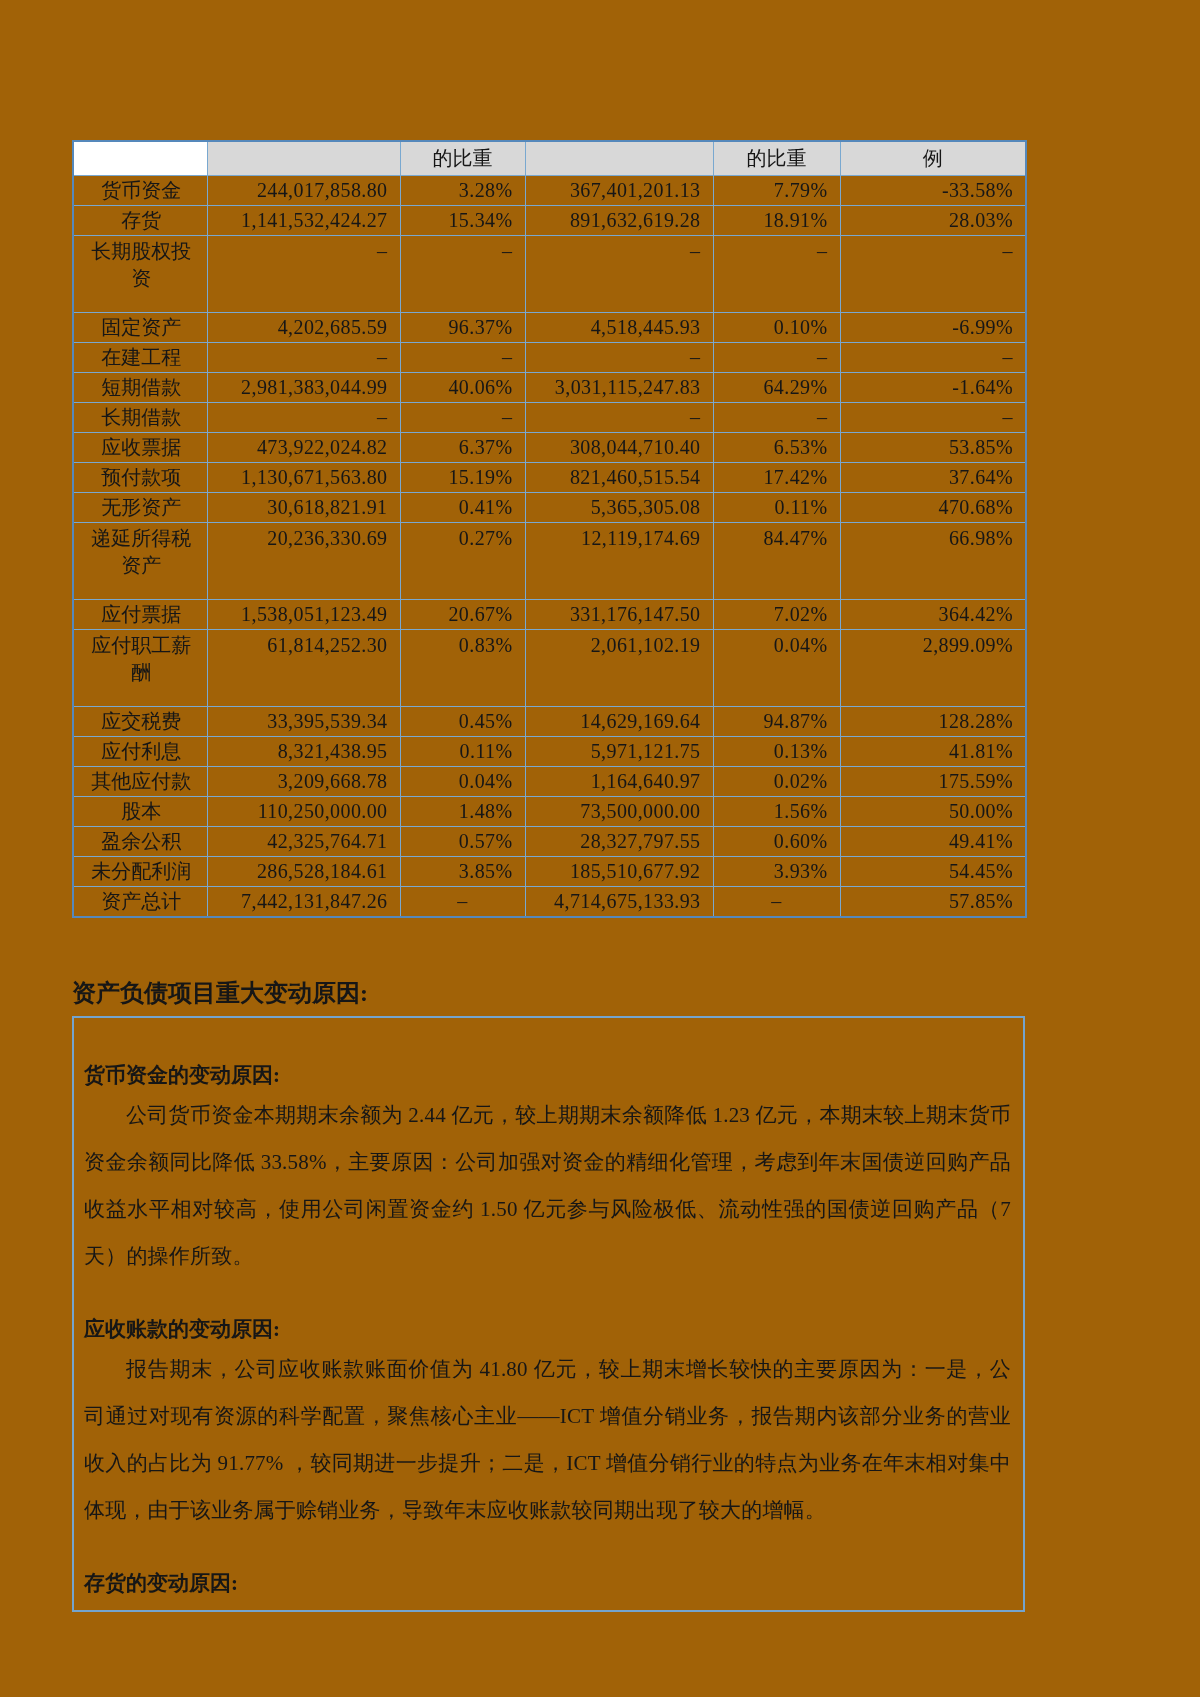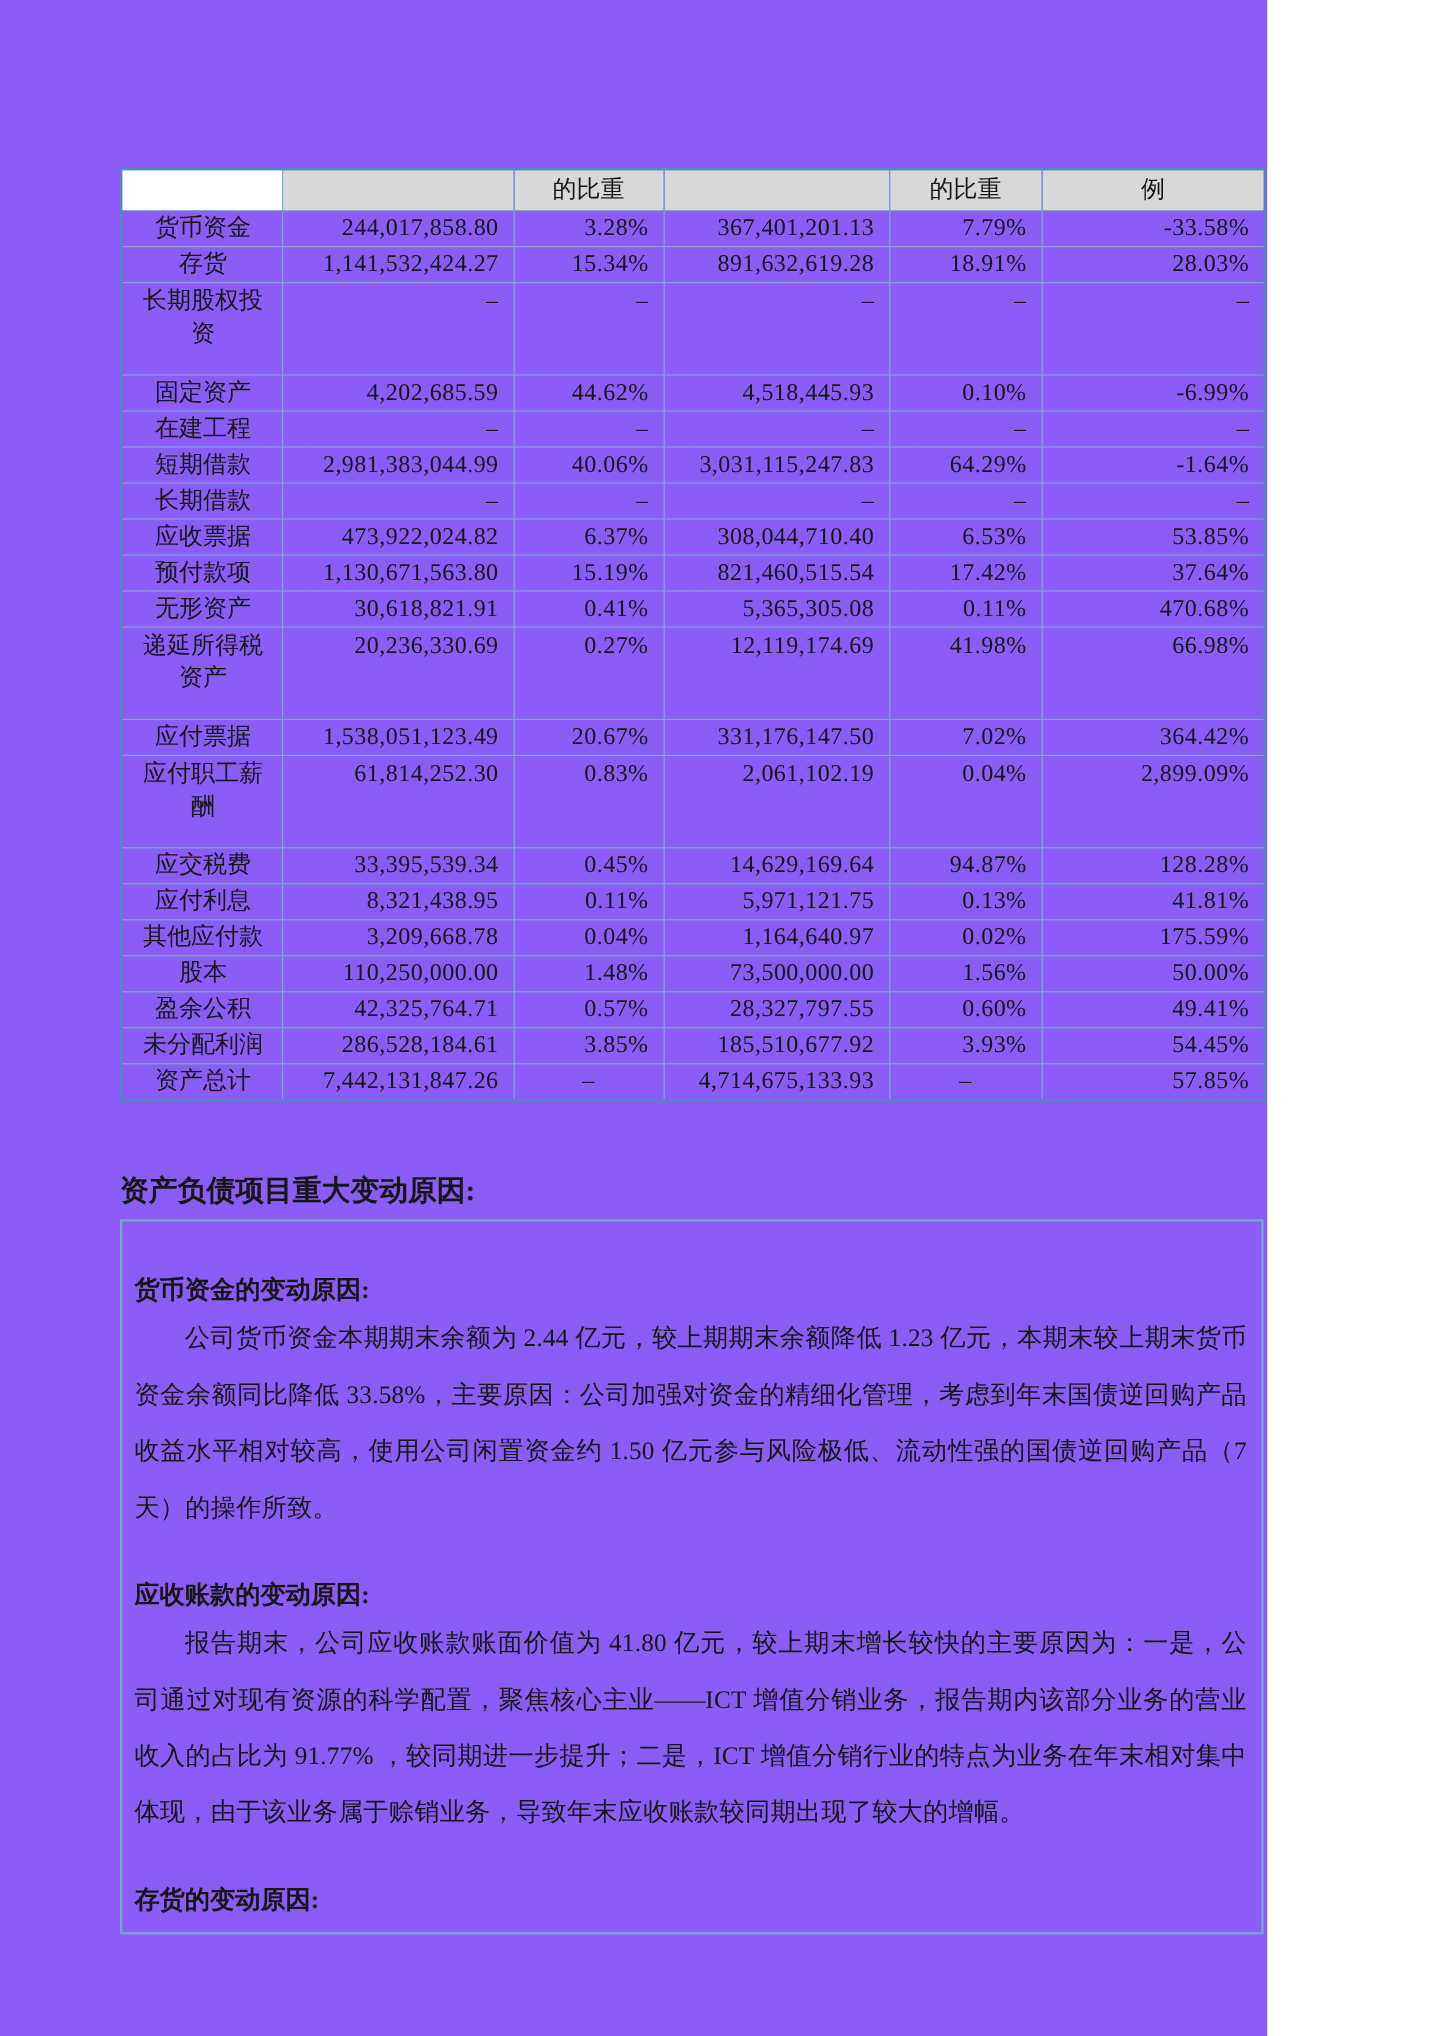--- a/index.html
+++ b/index.html
@@ -5,24 +5,24 @@
   :root{
     --tb-inner:#79a8d0;
     --tb-outer:#5588bb;
     --hdr-bg:#d8d8d8;
     --box-border:#74a4ce;
     --ink:#161616;
   }
   *{box-sizing:border-box;}
   html,body{margin:0;padding:0;background:#ffffff;}
   .page{
-    width:1056px;height:1697px;overflow:hidden;position:relative;
-    background:#8b5cf6;color:var(--ink);
+    width:1200px;height:1697px;overflow:hidden;position:relative;
+    background:#a16207;color:var(--ink);
     font-family:"Liberation Serif","DejaVu Serif",serif;
-    padding:140px 123px 0 100px;
+    padding:140px 123px 0 72px;
   }
   
   table.fin{
     border-collapse:collapse;table-layout:fixed;width:953px;
     border:2px solid var(--tb-outer);
   }
   table.fin th,table.fin td{
     border:1.5px solid var(--tb-inner);
     font-size:20px;line-height:27px;
     overflow:hidden;word-break:break-all;
@@ -102,21 +102,21 @@
           <td class="label">长期股权投资</td>
           <td class="num">–</td>
           <td class="num">–</td>
           <td class="num">–</td>
           <td class="num">–</td>
           <td class="num">–</td>
         </tr>
         <tr>
           <td class="label">固定资产</td>
           <td class="num">4,202,685.59</td>
-          <td class="num">44.62%</td>
+          <td class="num">96.37%</td>
           <td class="num">4,518,445.93</td>
           <td class="num">0.10%</td>
           <td class="num">-6.99%</td>
         </tr>
         <tr>
           <td class="label">在建工程</td>
           <td class="num">–</td>
           <td class="num">–</td>
           <td class="num">–</td>
           <td class="num">–</td>
@@ -160,21 +160,21 @@
           <td class="num">0.41%</td>
           <td class="num">5,365,305.08</td>
           <td class="num">0.11%</td>
           <td class="num">470.68%</td>
         </tr>
         <tr class="tall">
           <td class="label">递延所得税资产</td>
           <td class="num">20,236,330.69</td>
           <td class="num">0.27%</td>
           <td class="num">12,119,174.69</td>
-          <td class="num">41.98%</td>
+          <td class="num">84.47%</td>
           <td class="num">66.98%</td>
         </tr>
         <tr>
           <td class="label">应付票据</td>
           <td class="num">1,538,051,123.49</td>
           <td class="num">20.67%</td>
           <td class="num">331,176,147.50</td>
           <td class="num">7.02%</td>
           <td class="num">364.42%</td>
         </tr>

